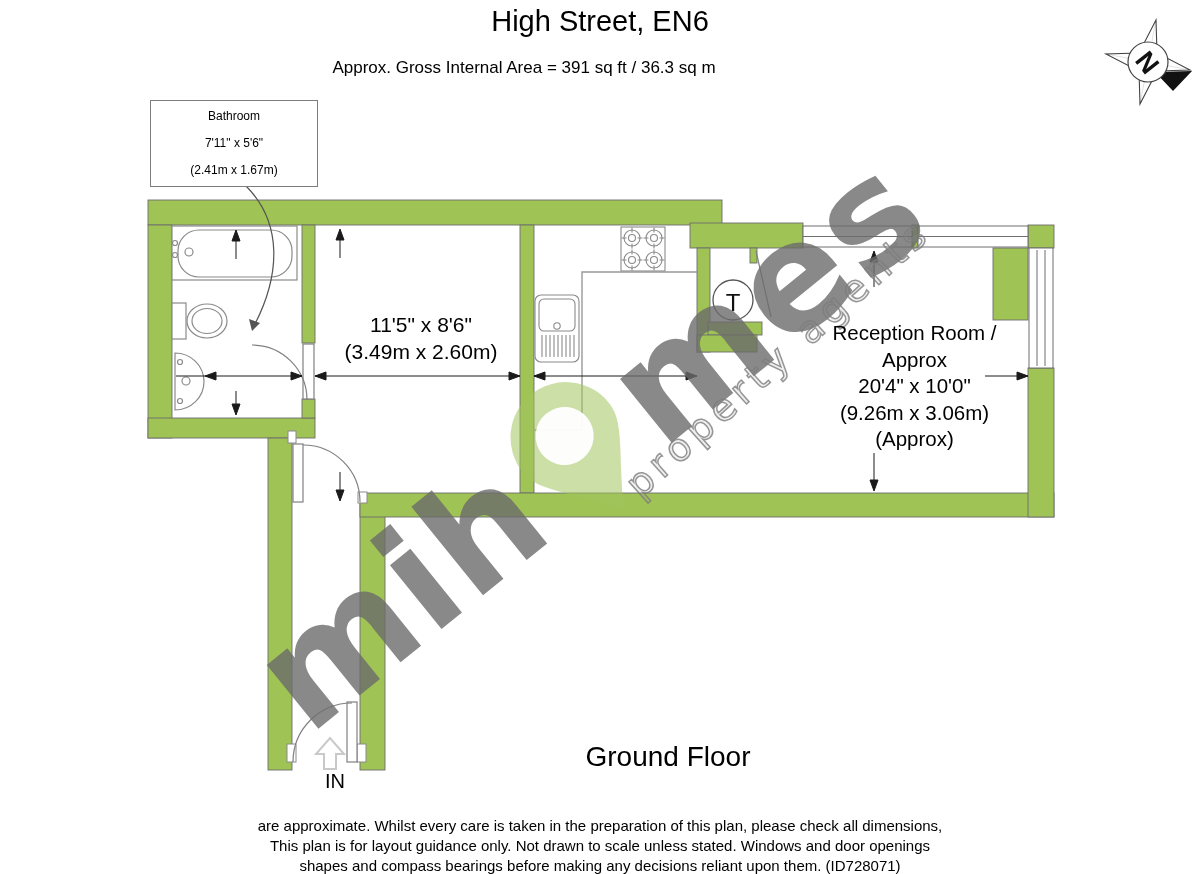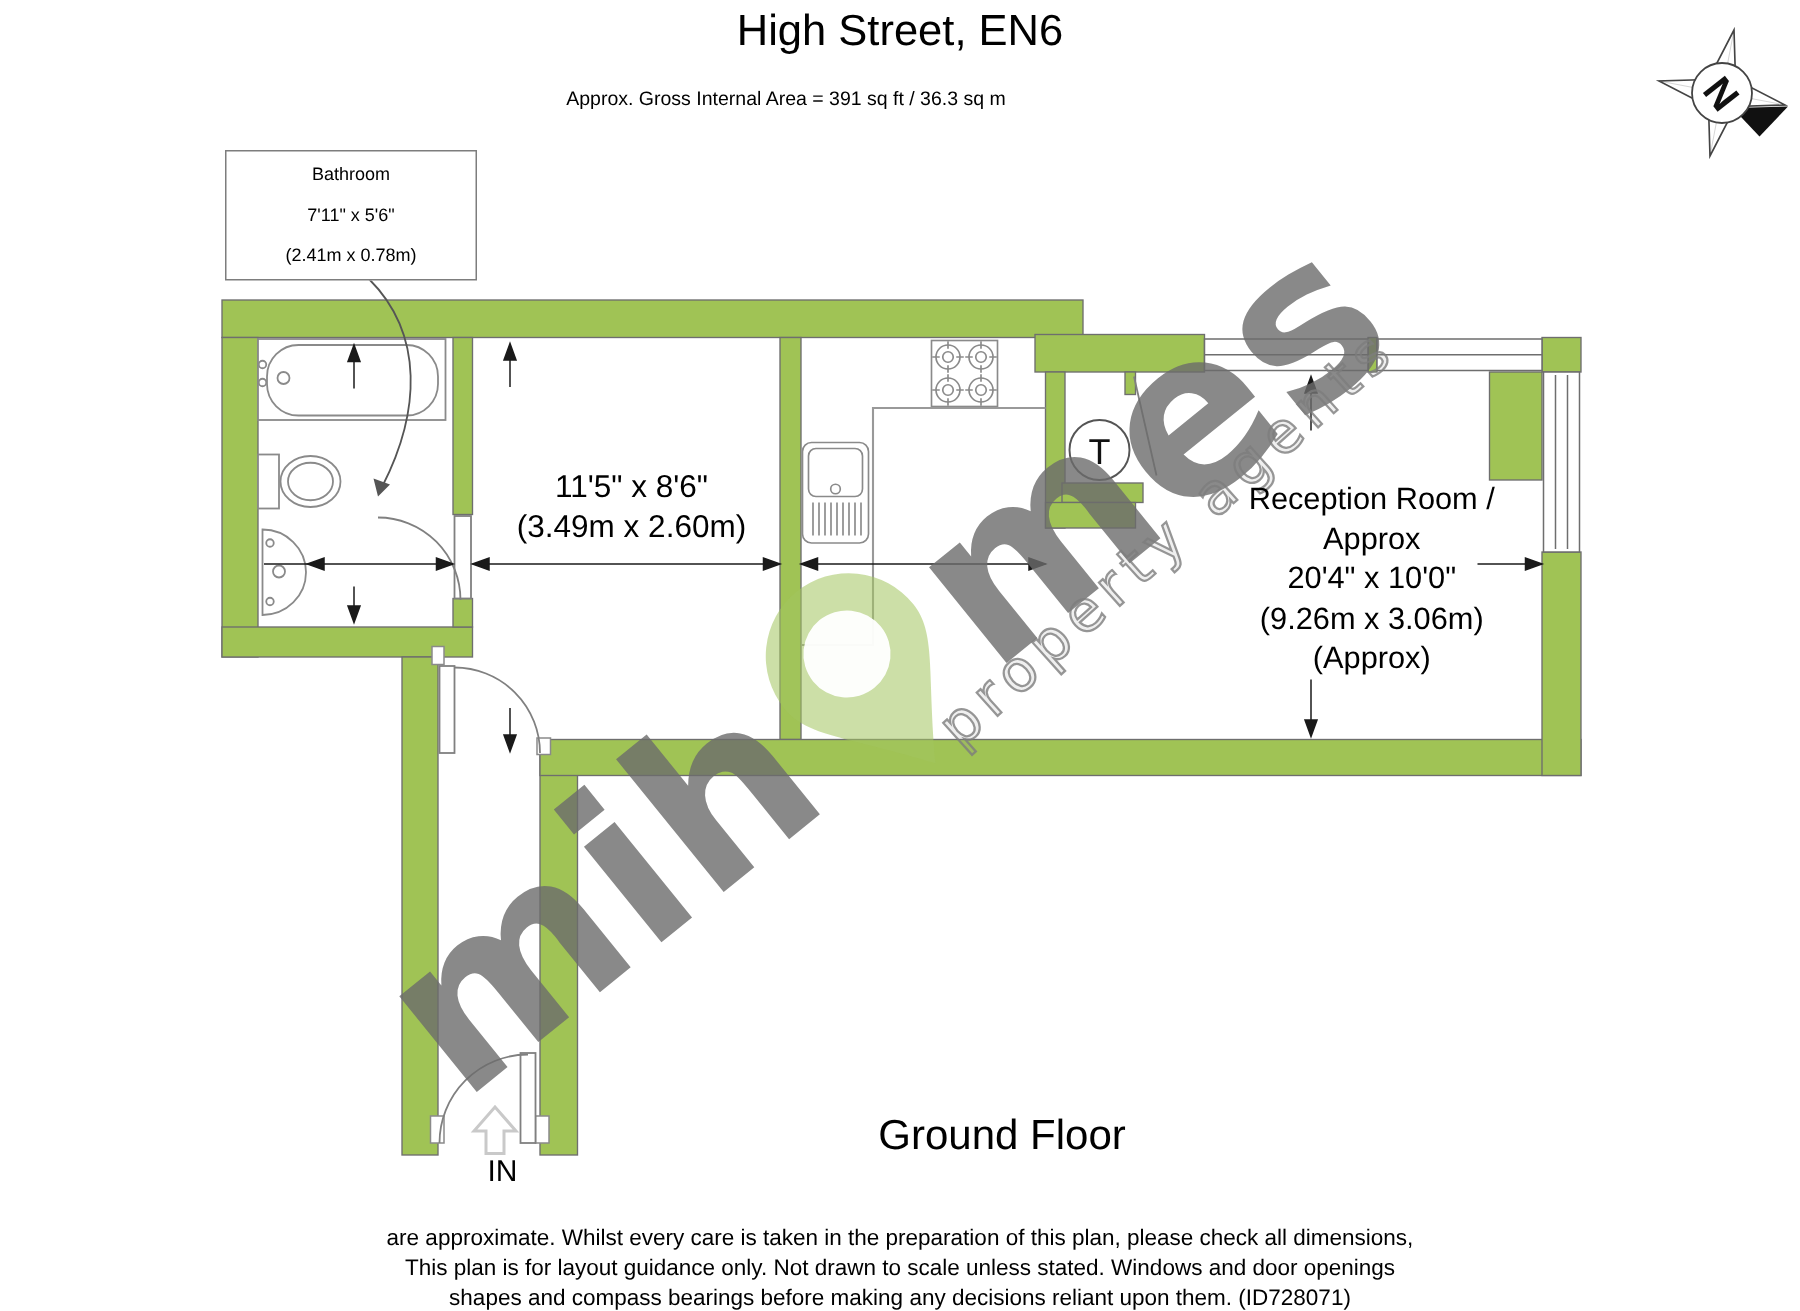--- a/index.html
+++ b/index.html
@@ -2,21 +2,21 @@
 <html><head>
 <meta charset="utf-8">
 <style>
   html,body{margin:0;padding:0;background:#ffffff;}
   #page{position:relative;width:1200px;height:874px;background:#ffffff;overflow:hidden;
         font-family:"Liberation Sans",sans-serif;color:#000;}
   #plan-svg{position:absolute;left:0;top:0;z-index:1;}
   .txt{position:absolute;z-index:3;}
   .center{text-align:center;}
   #title{left:0;top:5px;width:1200px;font-size:29px;font-weight:normal;}
-  #subtitle{left:0;top:58px;width:1048px;font-size:13px;}
+  #subtitle{left:0;top:58px;width:1048px;font-size:17px;}
   #bathroom-box{left:150px;top:100px;width:166px;border:1.5px solid #7d7d7d;background:#fff;
                 font-size:12px;line-height:27px;padding:2px 0;}
   #room1-label{left:321px;top:311px;width:200px;font-size:21px;line-height:27px;}
   #reception-label{left:812px;top:320px;width:205px;font-size:20.5px;line-height:26.5px;}
   #ground-floor{left:468px;top:741px;width:400px;font-size:28px;font-weight:normal;}
   #in-label{left:308px;top:770px;width:54px;font-size:20px;}
   #disclaimer{left:0;top:816px;width:1200px;font-size:15px;line-height:20px;}
   
   #wm-brand{position:absolute;left:590px;top:442px;z-index:2;
             transform:translate(-50%,-50%) rotate(-39deg);
@@ -197,21 +197,21 @@
     <span>mes</span>
   </div>
   <div id="wm-tagline">property agents</div>
 
   <div id="title" class="txt center">High Street, EN6</div>
   <div id="subtitle" class="txt center">Approx. Gross Internal Area = 391 sq ft / 36.3 sq m</div>
 
   <div id="bathroom-box" class="txt center">
     <div>Bathroom</div>
     <div>7'11" x 5'6"</div>
-    <div>(2.41m x 0.78m)</div>
+    <div>(2.41m x 1.67m)</div>
   </div>
 
   <div id="room1-label" class="txt center">
     <div>11'5" x 8'6"</div>
     <div>(3.49m x 2.60m)</div>
   </div>
 
   <div id="reception-label" class="txt center">
     <div>Reception Room /</div>
     <div>Approx</div>

